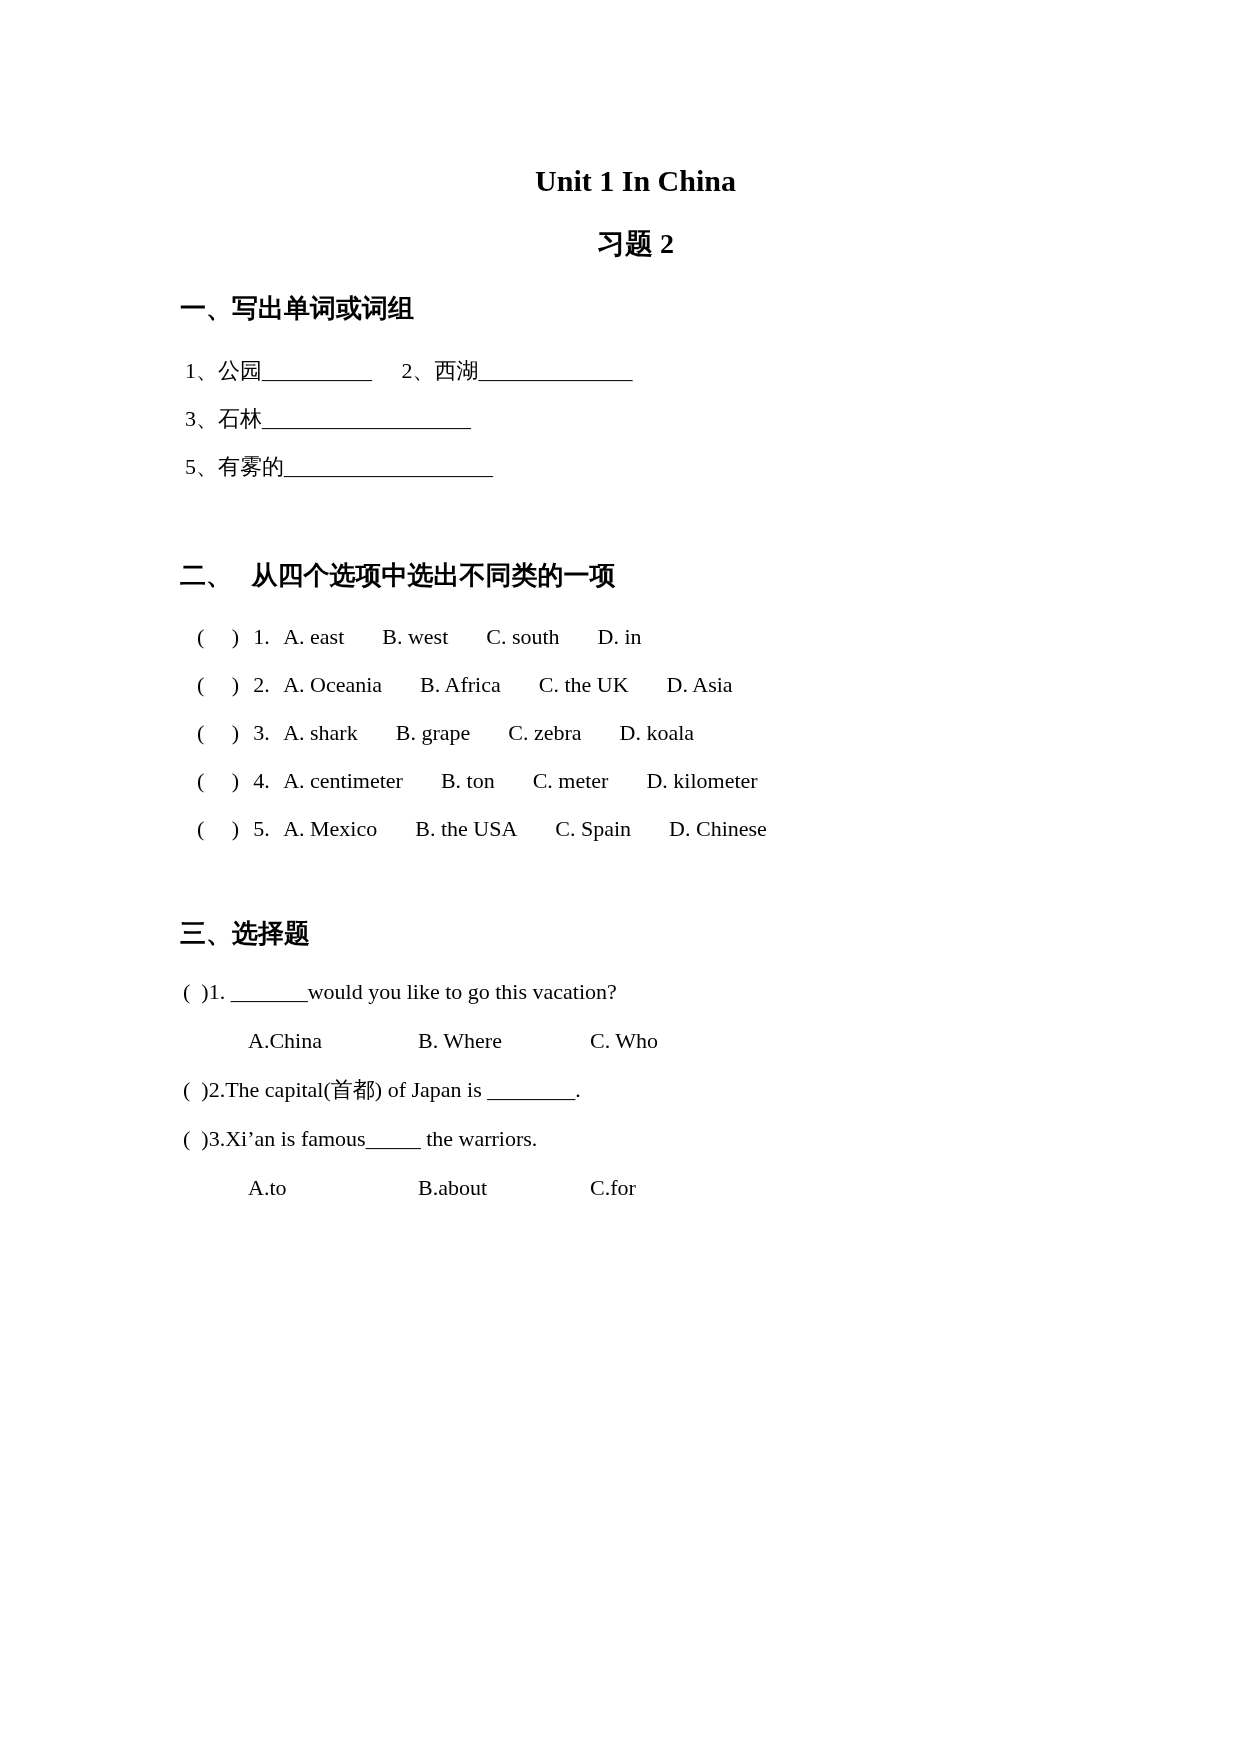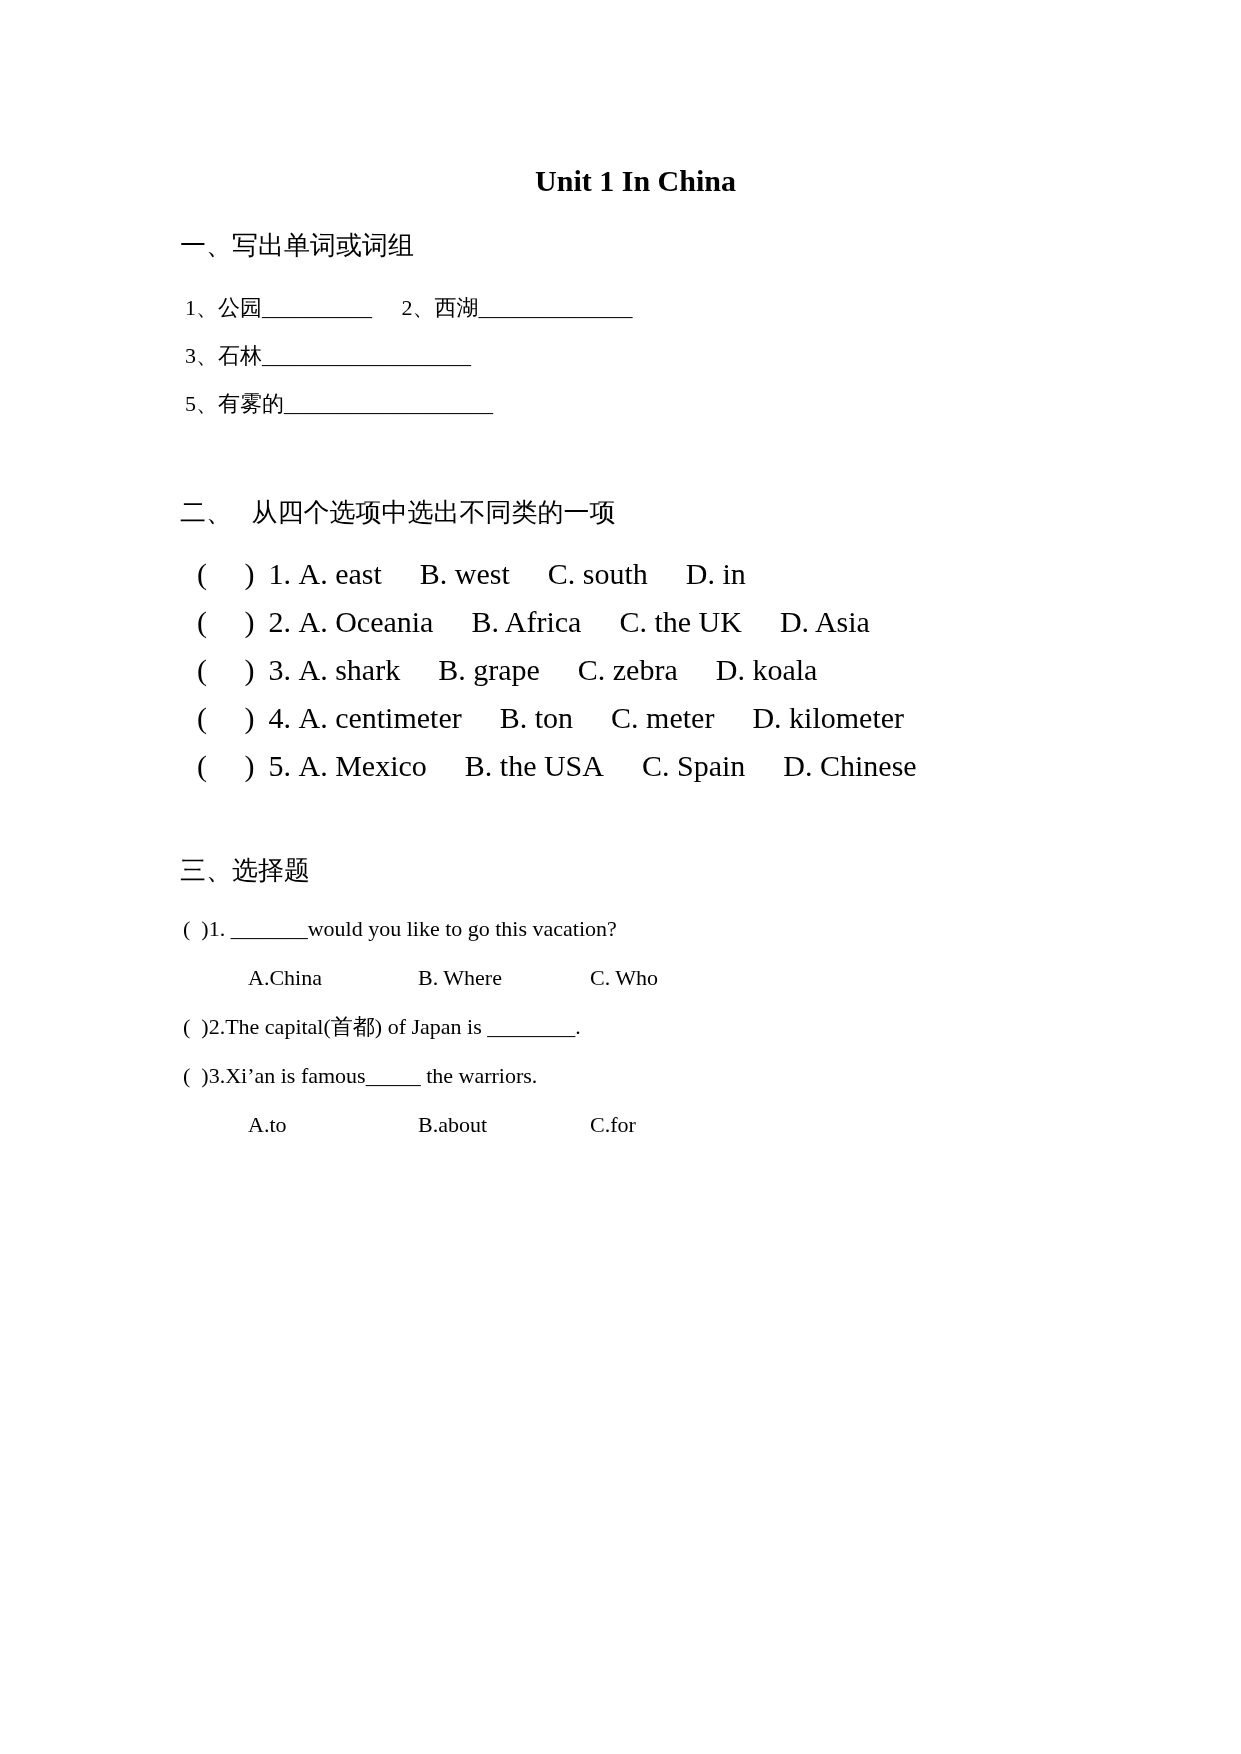--- a/index.html
+++ b/index.html
@@ -31,40 +31,40 @@
     margin: 29px 0 0 0;
     font-size: 28px;
     line-height: 34px;
     font-weight: bold;
     text-align: center;
   }
   .sec-heading {
     margin: 0;
     font-size: 26px;
     line-height: 36px;
-    font-weight: normal;
+    font-weight: bold;
   }
   .h1-sec { margin-top: 30px; }
   .h2-sec { margin-top: 75px; }
   .h3-sec { margin-top: 72px; }
 
   .s1-line {
     margin: 16px 0 0 0;
     padding-left: 5px;
     font-size: 22px;
     line-height: 32px;
     white-space: nowrap;
   }
   .s1-first { margin-top: 28px; }
   .s1-pair-second { margin-left: 24px; }
 
   .s2-row {
     margin: 18px 0 0 0;
     padding-left: 17px;
-    font-size: 30px;
+    font-size: 22px;
     line-height: 30px;
     white-space: nowrap;
   }
   .s2-first { margin-top: 28px; }
   .paren { margin-right: 14px; }
   .qnum { display: inline-block; min-width: 24px; margin-right: 6px; }
   .opt { margin-right: 38px; }
   .opt:last-child { margin-right: 0; }
 
   .q-stem {
@@ -86,20 +86,21 @@
   .qo-b { display: inline-block; width: 172px; }
   .qo-c { display: inline-block; }
 </style>
 </head>
 <body>
 
 <div class="page">
   <div class="content">
 
     <h1 class="doc-title">Unit 1 In China</h1>
+    <h2 class="doc-subtitle">习题 2</h2>
 
     <h3 class="sec-heading h1-sec">一、写出单词或词组</h3>
 
     <p class="s1-line s1-first">
       <span>1、公园__________</span>
       <span class="s1-pair-second">2、西湖______________</span>
     </p>
     <p class="s1-line">3、石林___________________</p>
     <p class="s1-line">5、有雾的___________________</p>
 

